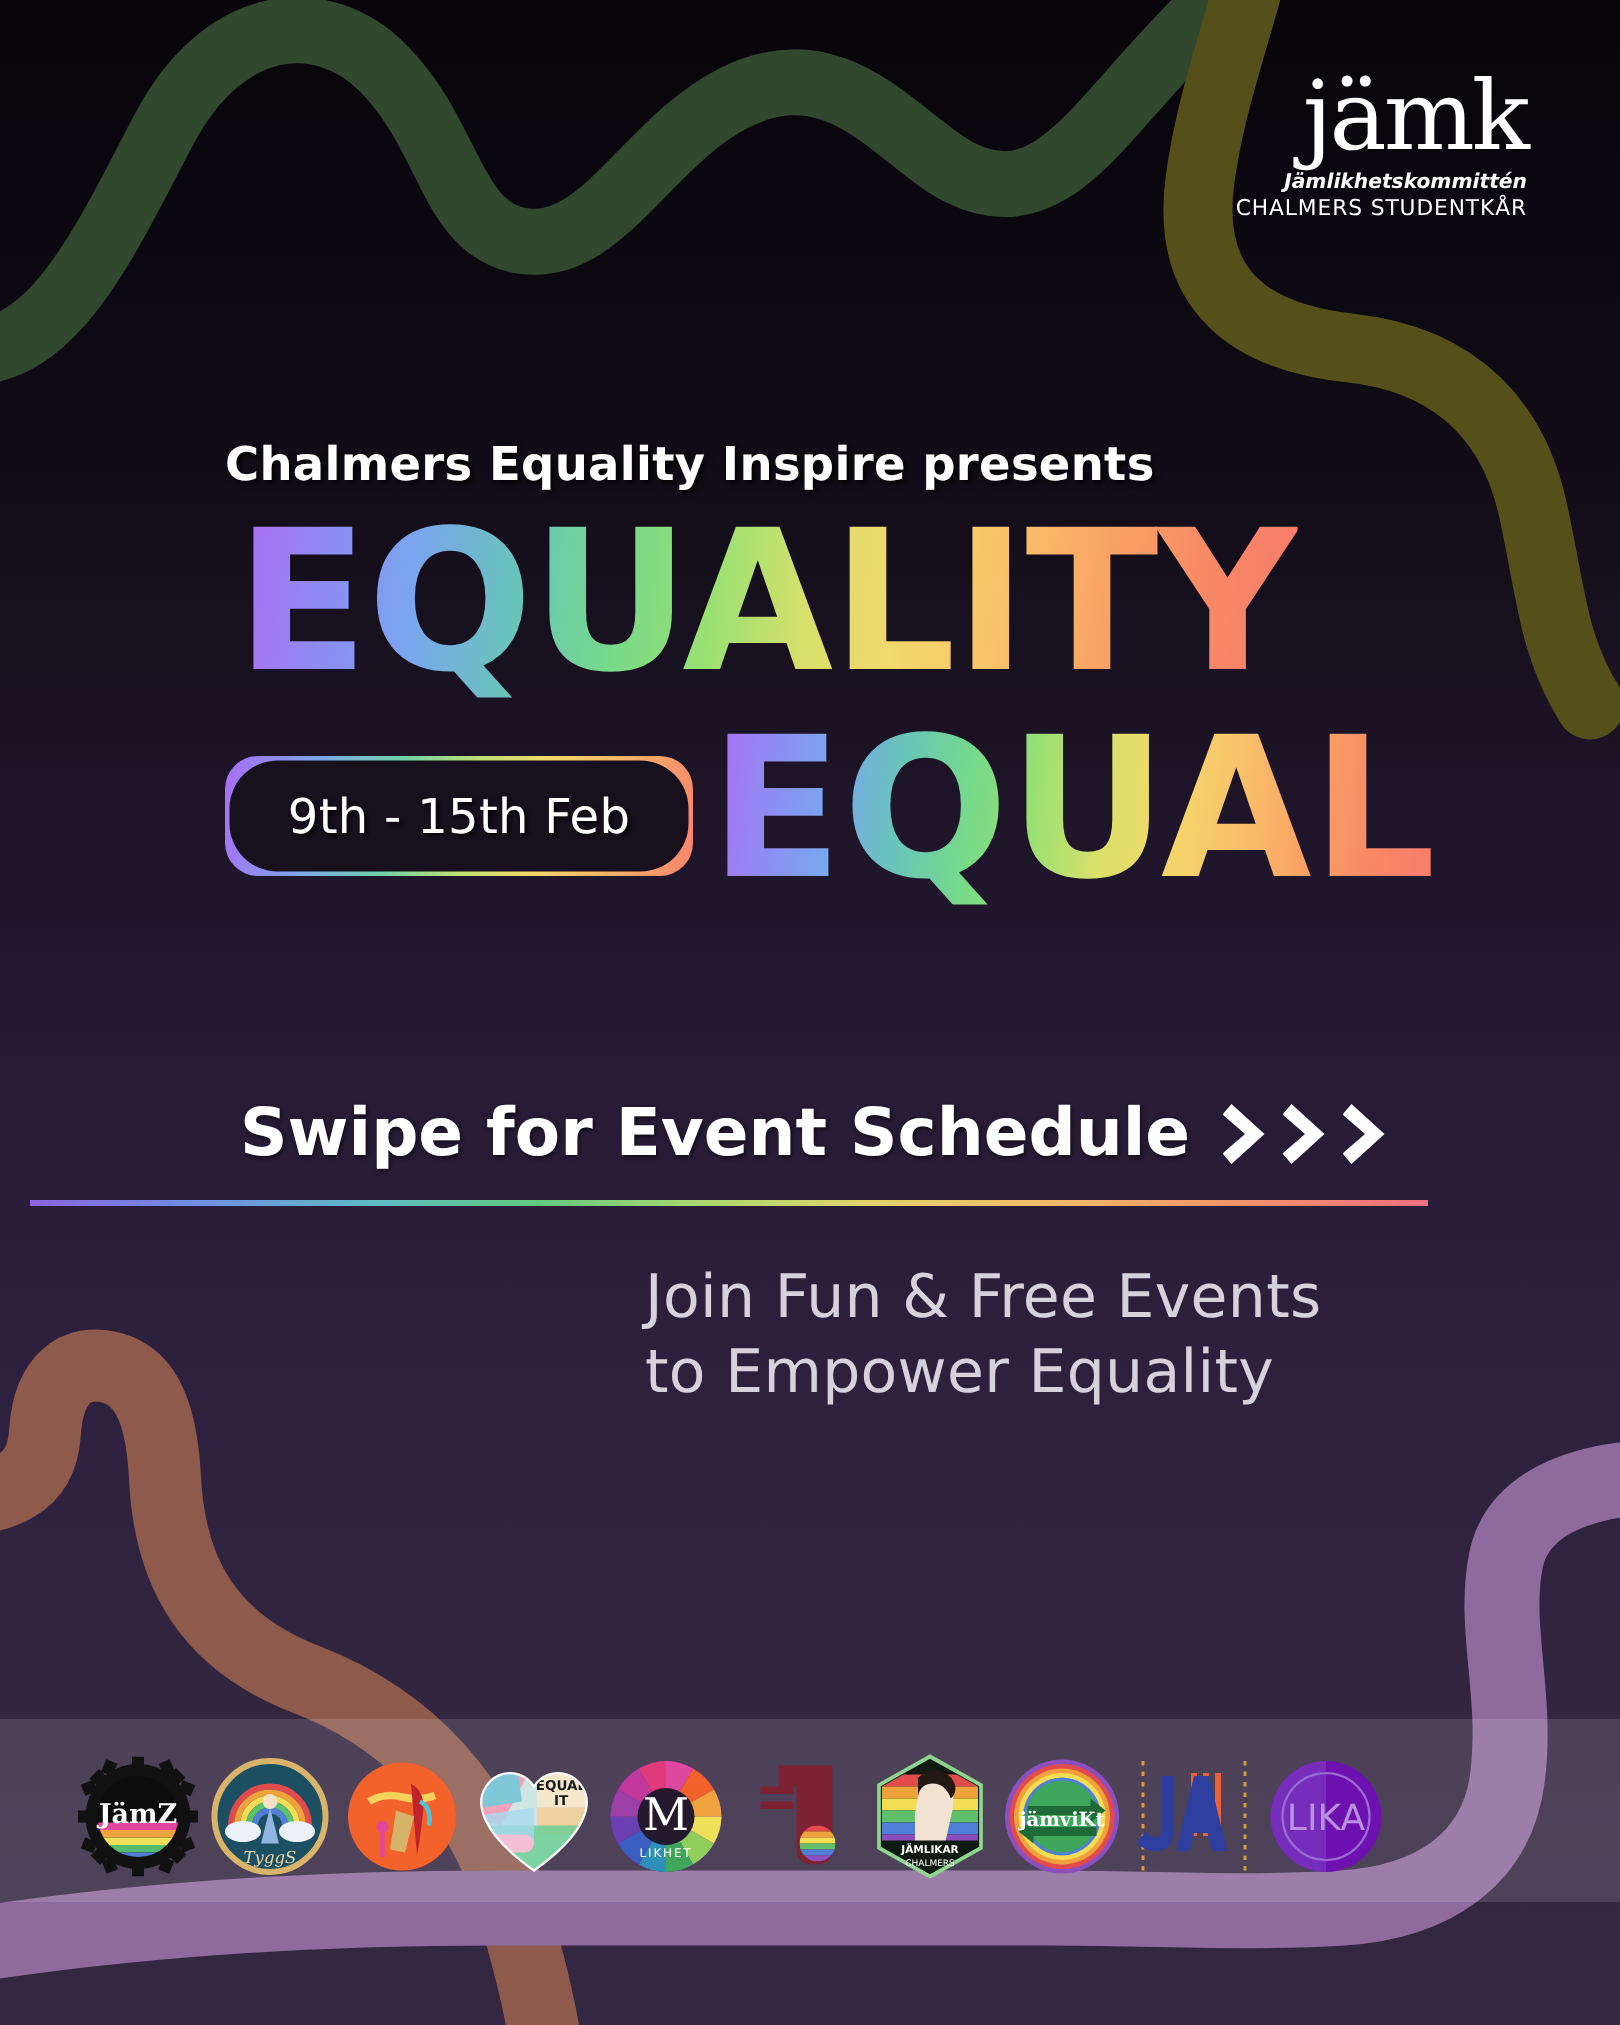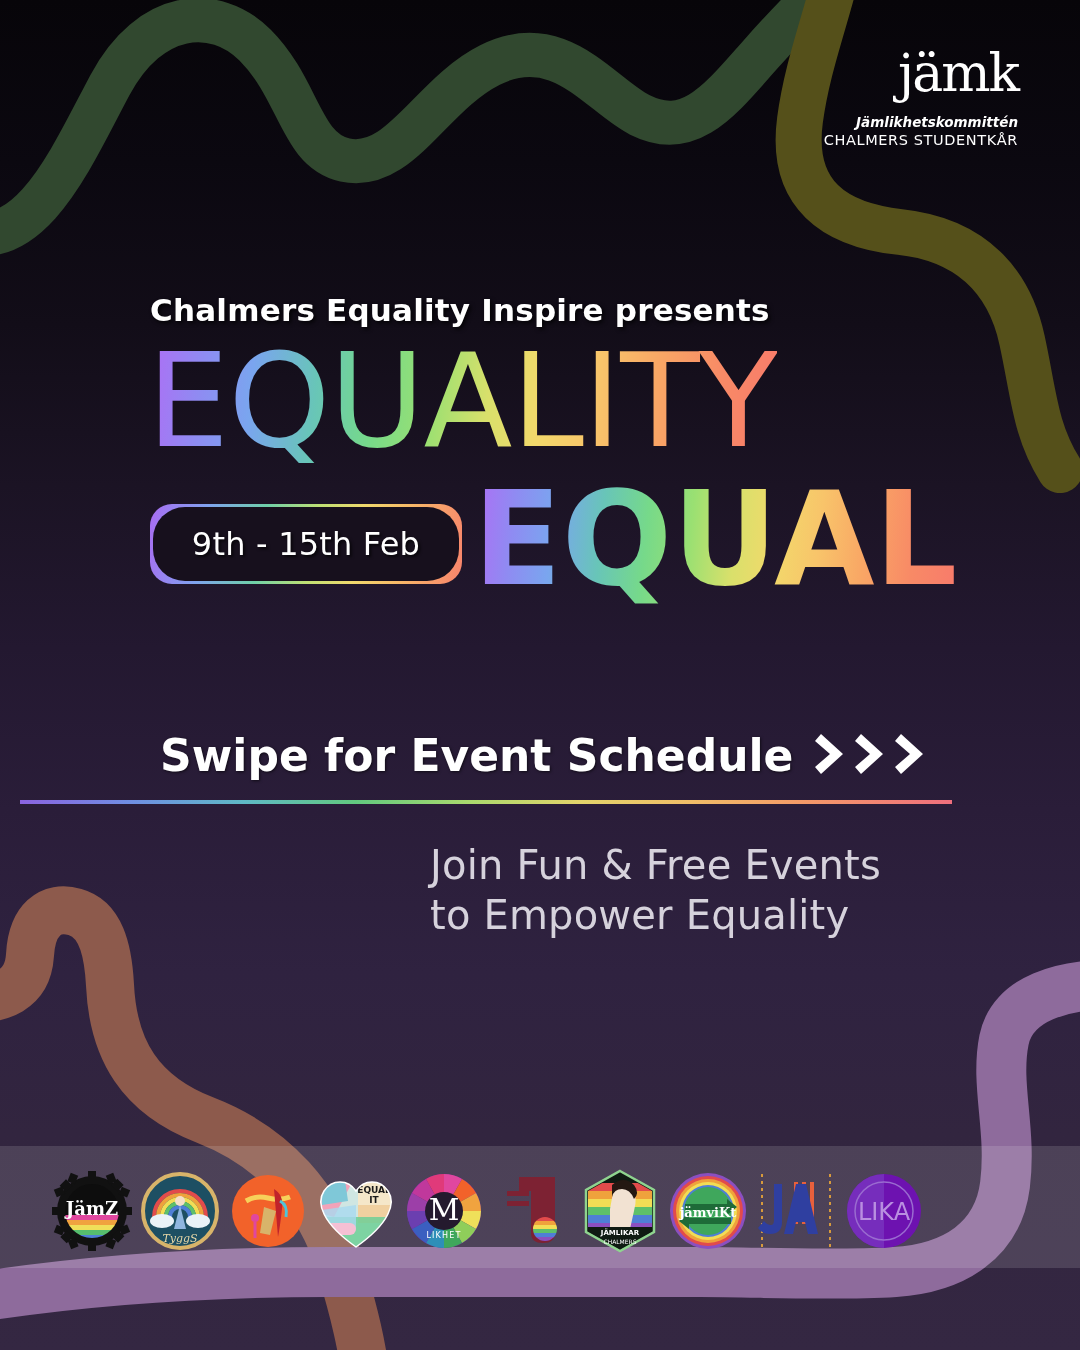--- a/index.html
+++ b/index.html
@@ -29,27 +29,27 @@
     background:rgba(255,255,255,0.13);
   }
 
   
   .brand{
     position:absolute;right:62px;top:52px;width:230px;
     text-align:right;color:#fff;
   }
   .brand-mark{
     font-family:"DejaVu Serif", serif;
-    font-size:52px;line-height:0.82;font-weight:400;letter-spacing:-2px;
+    font-size:64px;line-height:0.82;font-weight:400;letter-spacing:-2px;
     color:#ffffff;display:block;
   }
   .brand-sub1{
     display:block;font-family:"DejaVu Sans", sans-serif;
     font-size:13.5px;font-style:italic;font-weight:700;letter-spacing:0px;
-    color:#fff;margin-top:19px;
+    color:#fff;margin-top:9px;
   }
   .brand-sub2{
     display:block;font-family:"DejaVu Sans", sans-serif;
     font-size:14.5px;font-weight:400;letter-spacing:0.6px;color:#fff;margin-top:2px;
   }
 
   
   .presents{
     position:absolute;left:150px;top:292px;
     font-family:"DejaVu Sans", sans-serif;
@@ -68,23 +68,23 @@
       #d9e06b 54%,
       #f2d96b 62%,
       #f8c46a 71%,
       #f9a765 80%,
       #f88a66 90%,
       #f87a6b 100%);
     -webkit-background-clip:text;background-clip:text;
     color:transparent;-webkit-text-fill-color:transparent;
   }
   .word-equality{
-    position:absolute;left:147px;top:336px;
-    font-family:"DejaVu Sans", sans-serif;
-    font-size:130px;font-weight:400;line-height:1;letter-spacing:-1px;
+    position:absolute;left:157px;top:336px;
+    font-family:"DejaVu Sans", sans-serif;
+    font-size:130px;font-weight:700;line-height:1;letter-spacing:-1px;
     white-space:nowrap;
   }
   .word-week{
     position:absolute;left:473px;top:474px;
     font-family:"DejaVu Sans", sans-serif;
     font-size:130px;font-weight:700;line-height:1;letter-spacing:0px;
     white-space:nowrap;
   }
   .date-badge{
     position:absolute;left:150px;top:504px;width:312px;height:80px;
@@ -100,21 +100,21 @@
   }
   .date-badge-inner span{
     font-family:"DejaVu Sans", sans-serif;
     font-size:32px;font-weight:400;color:#ffffff;letter-spacing:0.2px;
     text-shadow:2px 2px 3px rgba(0,0,0,.7);
   }
 
   
   .swipe-row{
     position:absolute;left:160px;top:730px;
-    display:flex;align-items:flex-start;gap:22px;
+    display:flex;align-items:center;gap:22px;
   }
   .swipe-label{
     font-family:"DejaVu Sans", sans-serif;
     font-size:44px;font-weight:700;color:#fff;letter-spacing:0px;
     white-space:nowrap;
     text-shadow:1px 1px 3px rgba(0,0,0,.6);
   }
   .chevrons{display:flex;align-items:center;gap:6px;}
   .chev{display:block;}
   .rainbow-rule{

